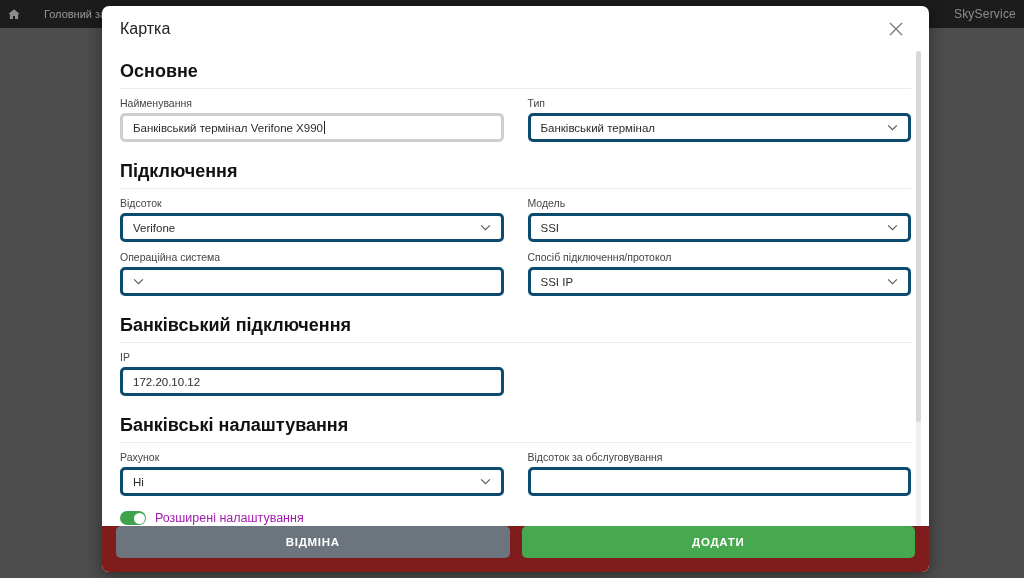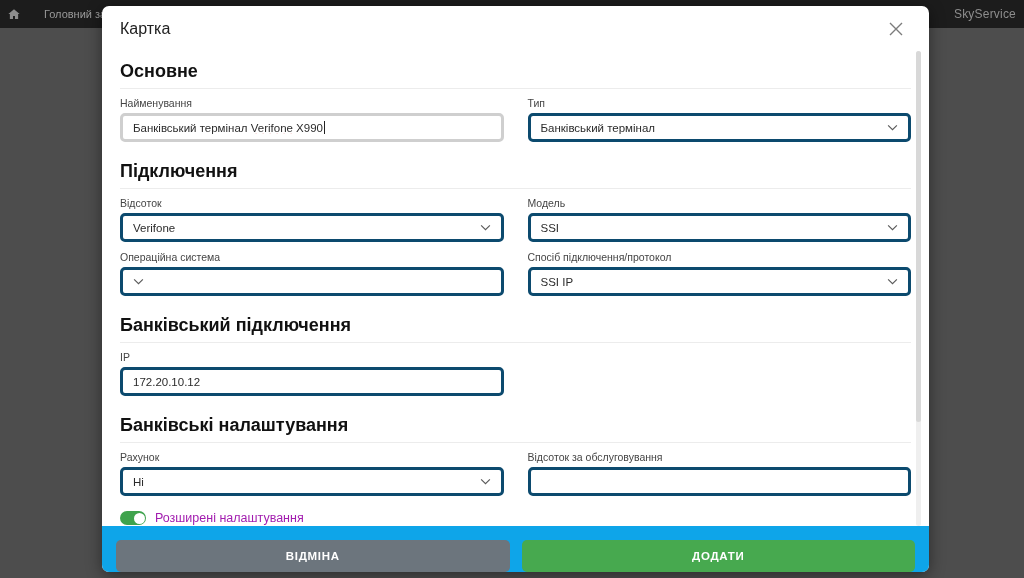--- a/index.html
+++ b/index.html
@@ -228,24 +228,24 @@
   .toggle-label {
     font-size: 12.5px;
     color: #a21caf;
   }
 
   
   .modal-footer {
     flex: 0 0 auto;
     height: 46px;
     display: flex;
-    align-items: flex-end;
+    align-items: flex-start;
     gap: 12px;
     padding: 0 14px;
-    background: #0ea5e9;
+    background: #7f1d1d;
   }
 
   .btn {
     flex: 1 1 0;
     height: 32px;
     border: none;
     border-radius: 5px;
     color: #fff;
     font-size: 11.5px;
     font-weight: bold;

